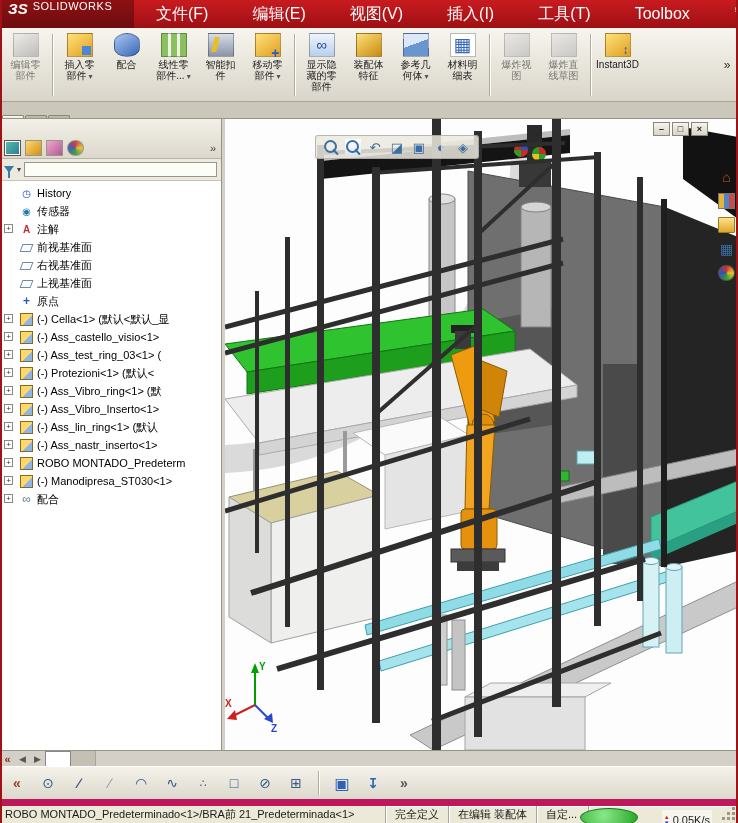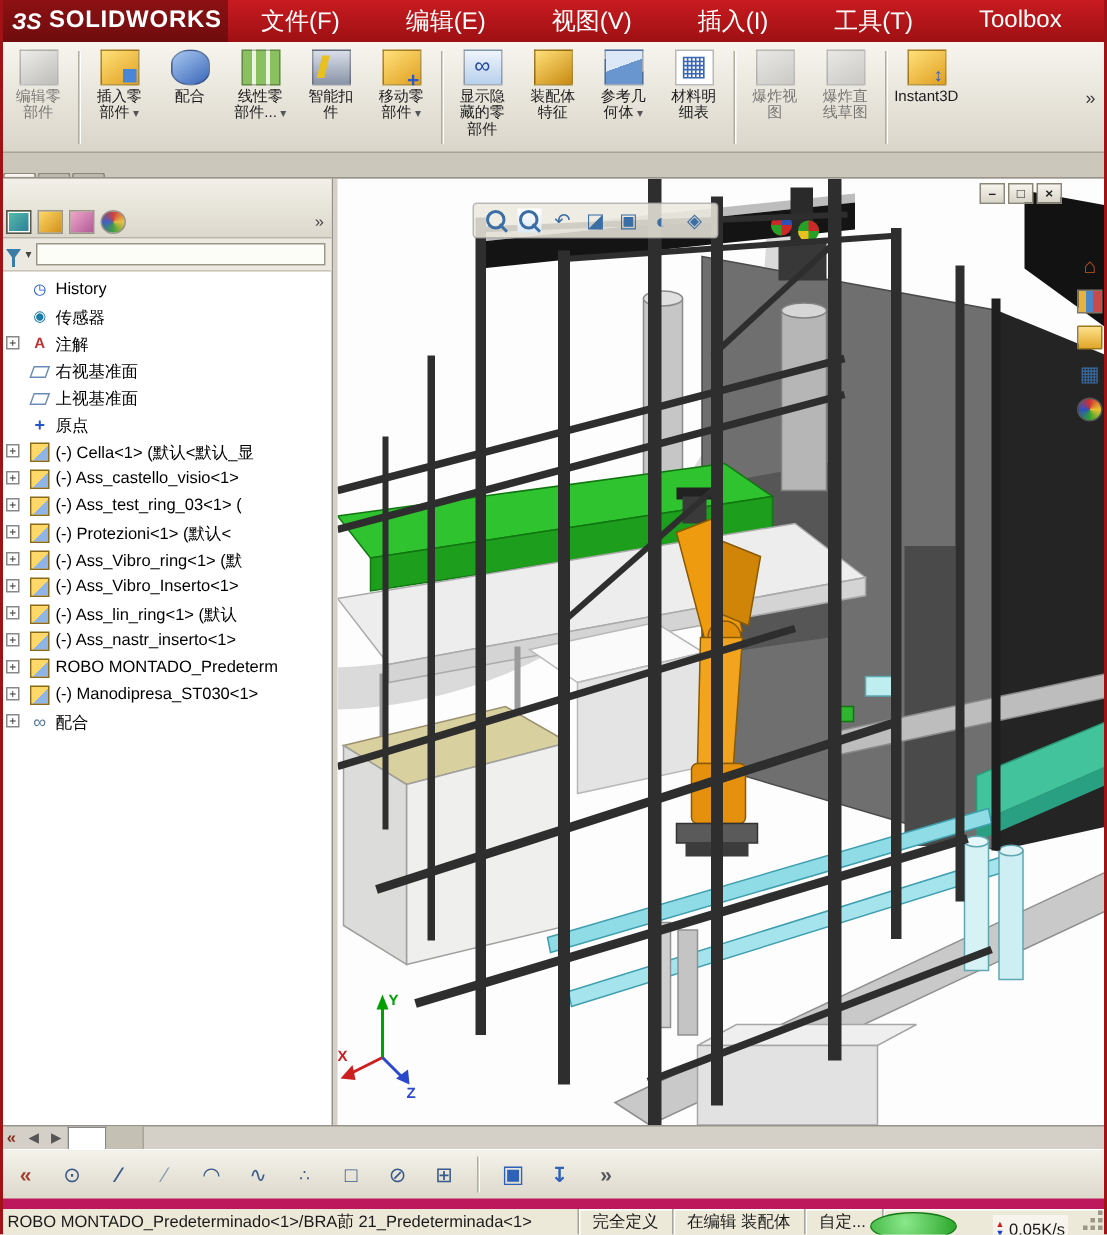--- a/index.html
+++ b/index.html
@@ -1,23 +1,23 @@
 <!DOCTYPE html>
 <html><head>
 <meta charset="utf-8">
 <style>
 *{margin:0;padding:0;box-sizing:border-box}
 html,body{width:738px;height:823px}
 body{position:relative;font-family:"Liberation Sans","DejaVu Sans",sans-serif;background:#d4d0c8;overflow:hidden;font-size:12px}
 
 
 .titlebar{position:absolute;left:0;top:0;width:738px;height:28px;background:linear-gradient(180deg,#c81b20,#9e1013);display:flex;align-items:stretch;color:#fff;z-index:30}
-.logo{width:152px;background:linear-gradient(180deg,#8c1113,#6f0c0e);display:flex;align-items:center;padding-left:8px;gap:5px;flex:none}
+.logo{width:134px;background:linear-gradient(180deg,#8c1113,#6f0c0e);display:flex;padding-left:8px;gap:5px;flex:none}
 .logo .mark{font-weight:bold;font-style:italic;font-size:15px}
-.logo .name{font-weight:bold;font-size:16px;letter-spacing:.5px}
+.logo .name{font-weight:normal;font-size:11px;letter-spacing:.5px}
 .menubar{display:flex;align-items:center}
 .menu-item{padding:0 22px;height:100%;display:flex;align-items:center;cursor:default;font-size:16px;white-space:nowrap}
 .tb-right{margin-left:auto;display:flex;align-items:center;gap:5px;padding-right:6px}
 .green-dot{width:13px;height:13px;border-radius:50%;background:radial-gradient(circle at 35% 30%,#86f086,#189a18);border:1px solid #0d6a0d;flex:none}
 .winbtn{width:19px;height:17px;display:flex;align-items:center;justify-content:center;font-size:11px;color:#fff}
 [data-icon="app-help"]::before{content:"?"}
 [data-icon="app-minimize"]::before{content:"–";font-weight:bold}
 [data-icon="app-maximize"]::before{content:"□"}
 [data-icon="app-close"]::before{content:"×";font-weight:bold}
 
@@ -326,20 +326,25 @@
         <span class="ti"></span>
         <span class="tlabel">传感器</span>
       </div>
 
       <div class="trow" data-icon="annotations">
         <span class="texp show">+</span>
         <span class="ti"></span>
         <span class="tlabel">注解</span>
       </div>
 
+      <div class="trow" data-icon="plane">
+
+        <span class="ti"></span>
+        <span class="tlabel">前视基准面</span>
+      </div>
 
       <div class="trow" data-icon="plane">
 
         <span class="ti"></span>
         <span class="tlabel">右视基准面</span>
       </div>
 
       <div class="trow" data-icon="plane">
 
         <span class="ti"></span>

